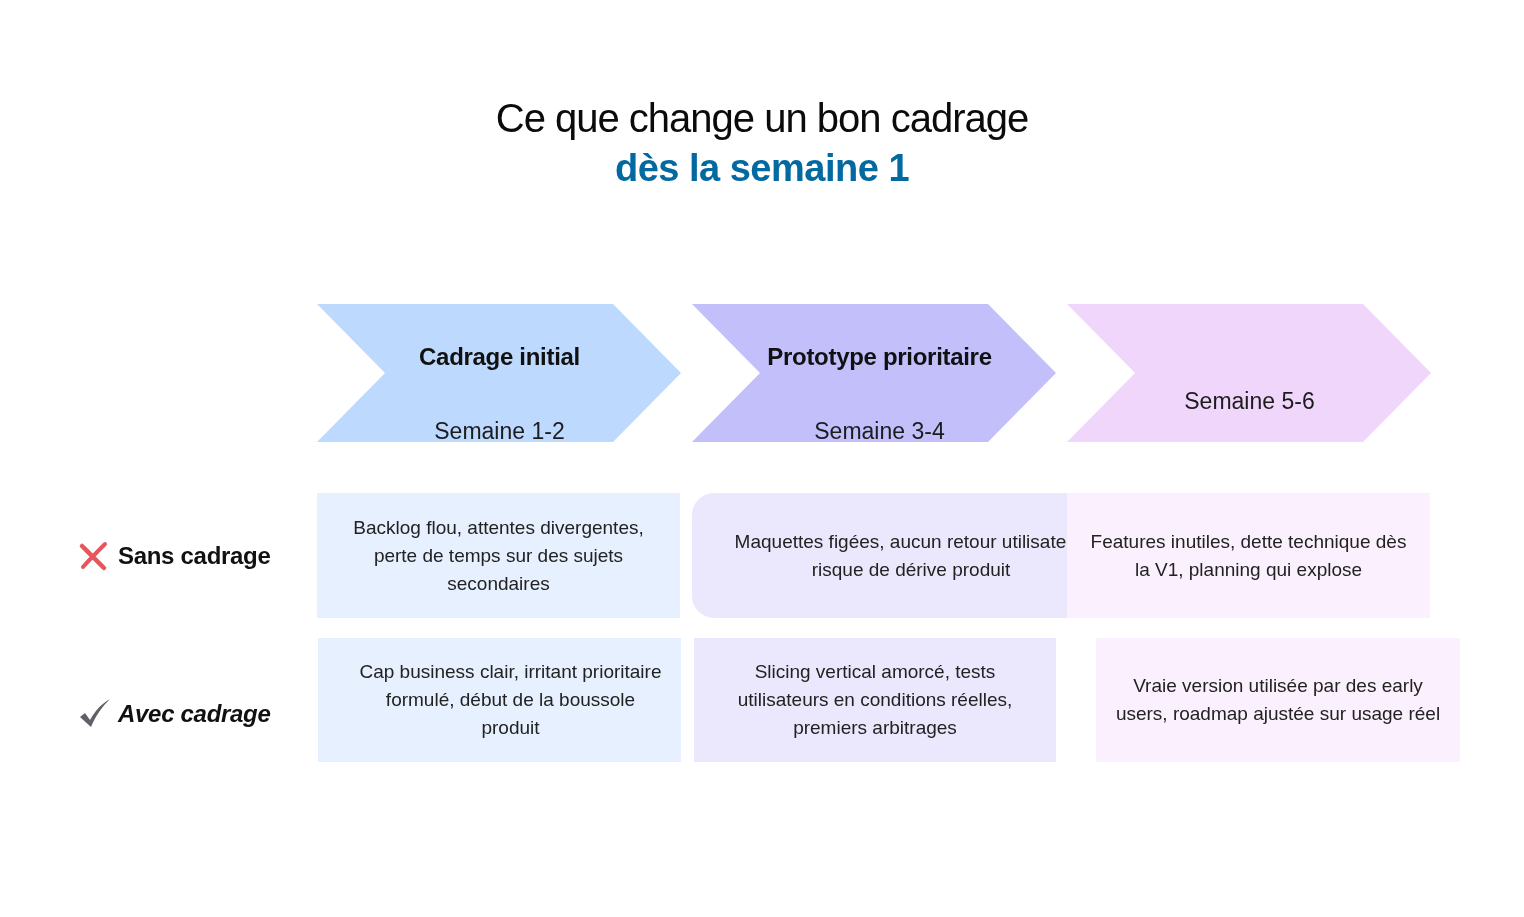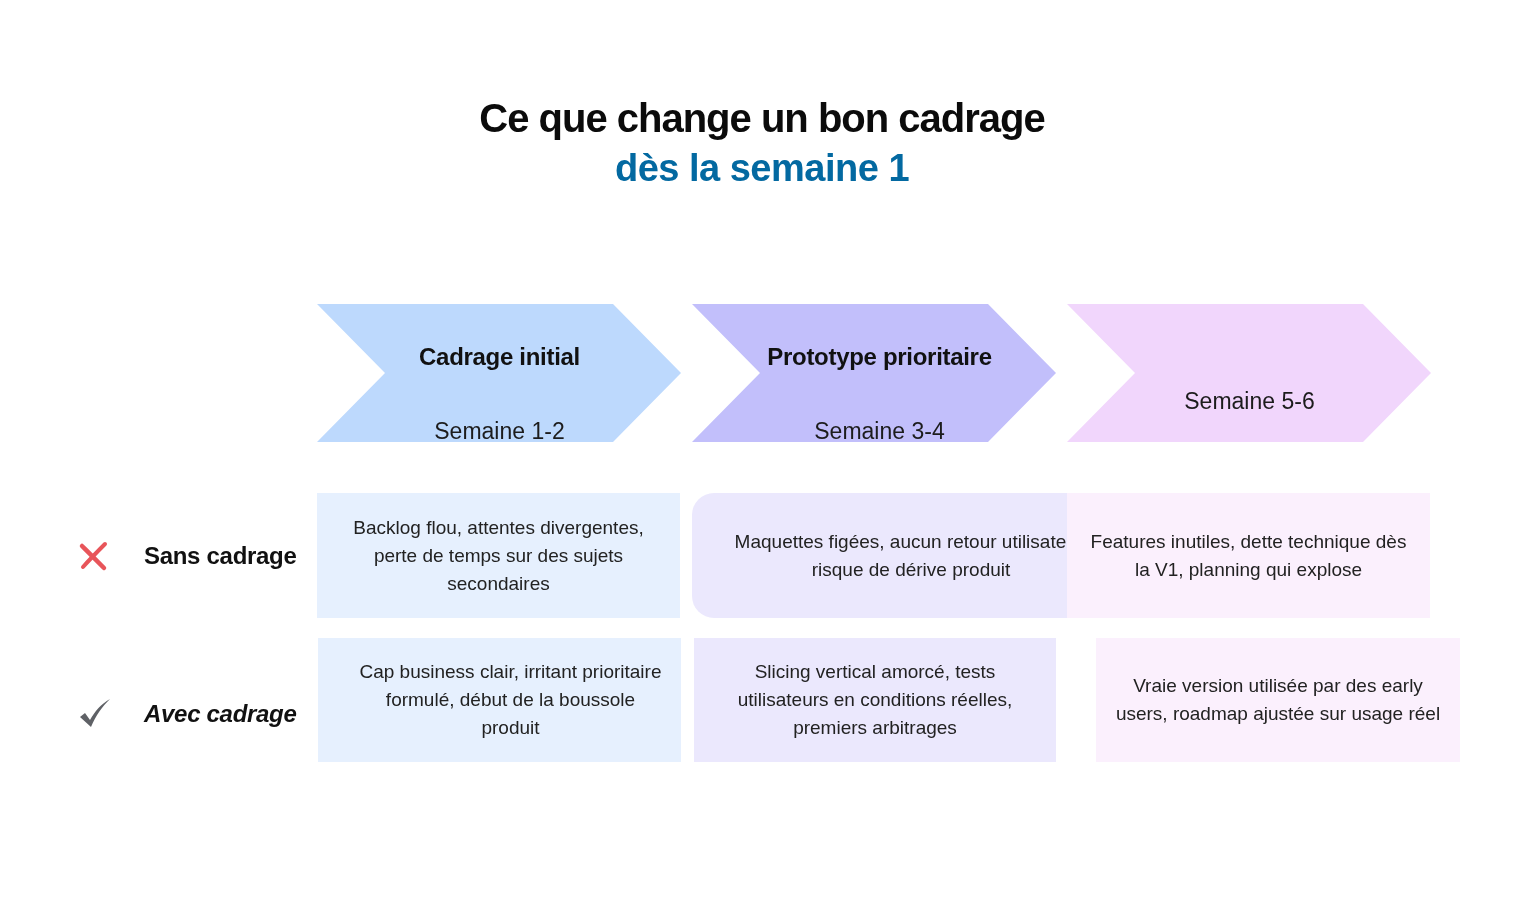--- a/index.html
+++ b/index.html
@@ -1,34 +1,34 @@
 <!DOCTYPE html>
 <html><head>
   <meta charset="utf-8">
   <style>
     html, body { margin: 0; padding: 0; background: #ffffff; }
     body {
       width: 1524px; height: 917px; position: relative; overflow: hidden;
       font-family: "Liberation Sans", "DejaVu Sans", sans-serif; color: #111;
     }
     .title-wrap { position: absolute; left: 0; top: 92px; width: 1524px; text-align: center; }
-    .title { font-size: 40px; font-weight: bold; letter-spacing: -1px; line-height: 52px; color: #0b0b0b; }
+    .title { font-size: 40px; font-weight: normal; letter-spacing: -1px; line-height: 52px; color: #0b0b0b; }
     .subtitle { font-size: 38px; font-weight: bold; line-height: 48px; color: #0369a1; letter-spacing: -0.5px; }
 
     .chevron { position: absolute; top: 304px; width: 365px; height: 138px; }
     .chevron svg { position: absolute; left: 0; top: 0; }
     .chevron .label {
       position: absolute; left: 68px; right: 68px; top: 38px; text-align: center;
     }
     .chevron .phase { font-size: 24px; font-weight: bold; line-height: 30px; color: #111; letter-spacing: -0.3px; }
     .chevron .weeks { font-size: 23px; line-height: 30px; color: #1c1c1c; margin-top: 44px; }
 
     .row-label {
       position: absolute; left: 78px; display: flex; align-items: center;
-      font-size: 24px; font-weight: bold; color: #111; letter-spacing: -0.3px; gap: 26px;
+      font-size: 24px; font-weight: bold; color: #111; letter-spacing: -0.3px;
     }
     .row-label .icon { width: 32px; height: 32px; margin-right: 8px; display: inline-block; }
 
     .cell {
       position: absolute; display: flex; align-items: center; justify-content: center;
       text-align: center; font-size: 19px; line-height: 28px; color: #222;
       padding: 0 18px; box-sizing: border-box;
     }
     .c1 { background: #e6f0fe; }
     .c2 { background: #ebe8fd; }

